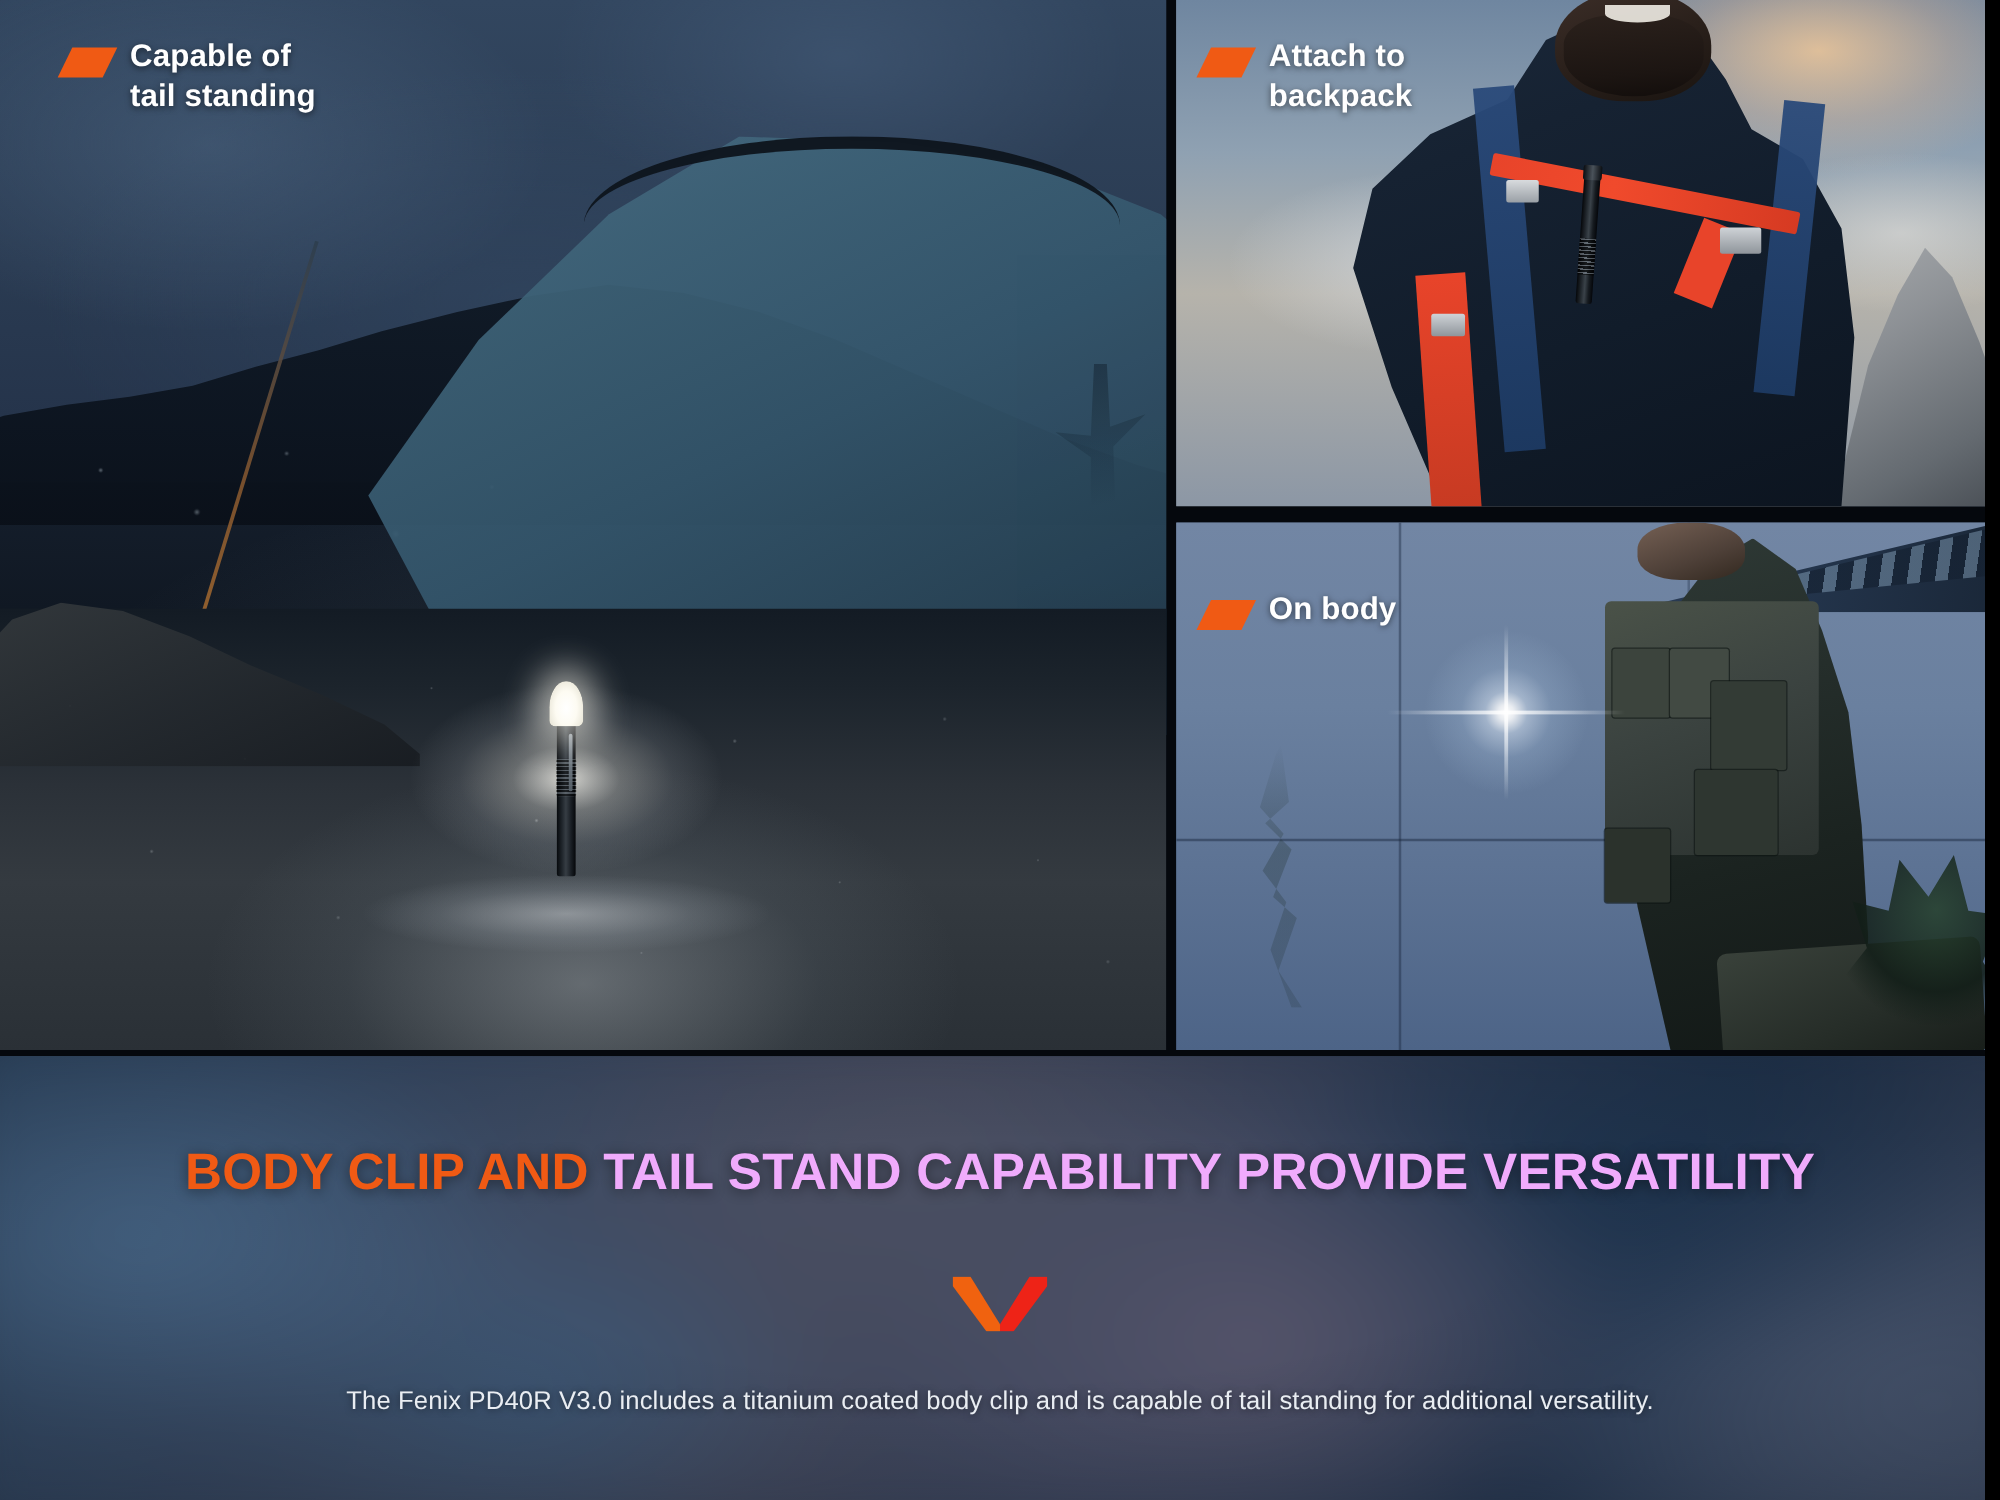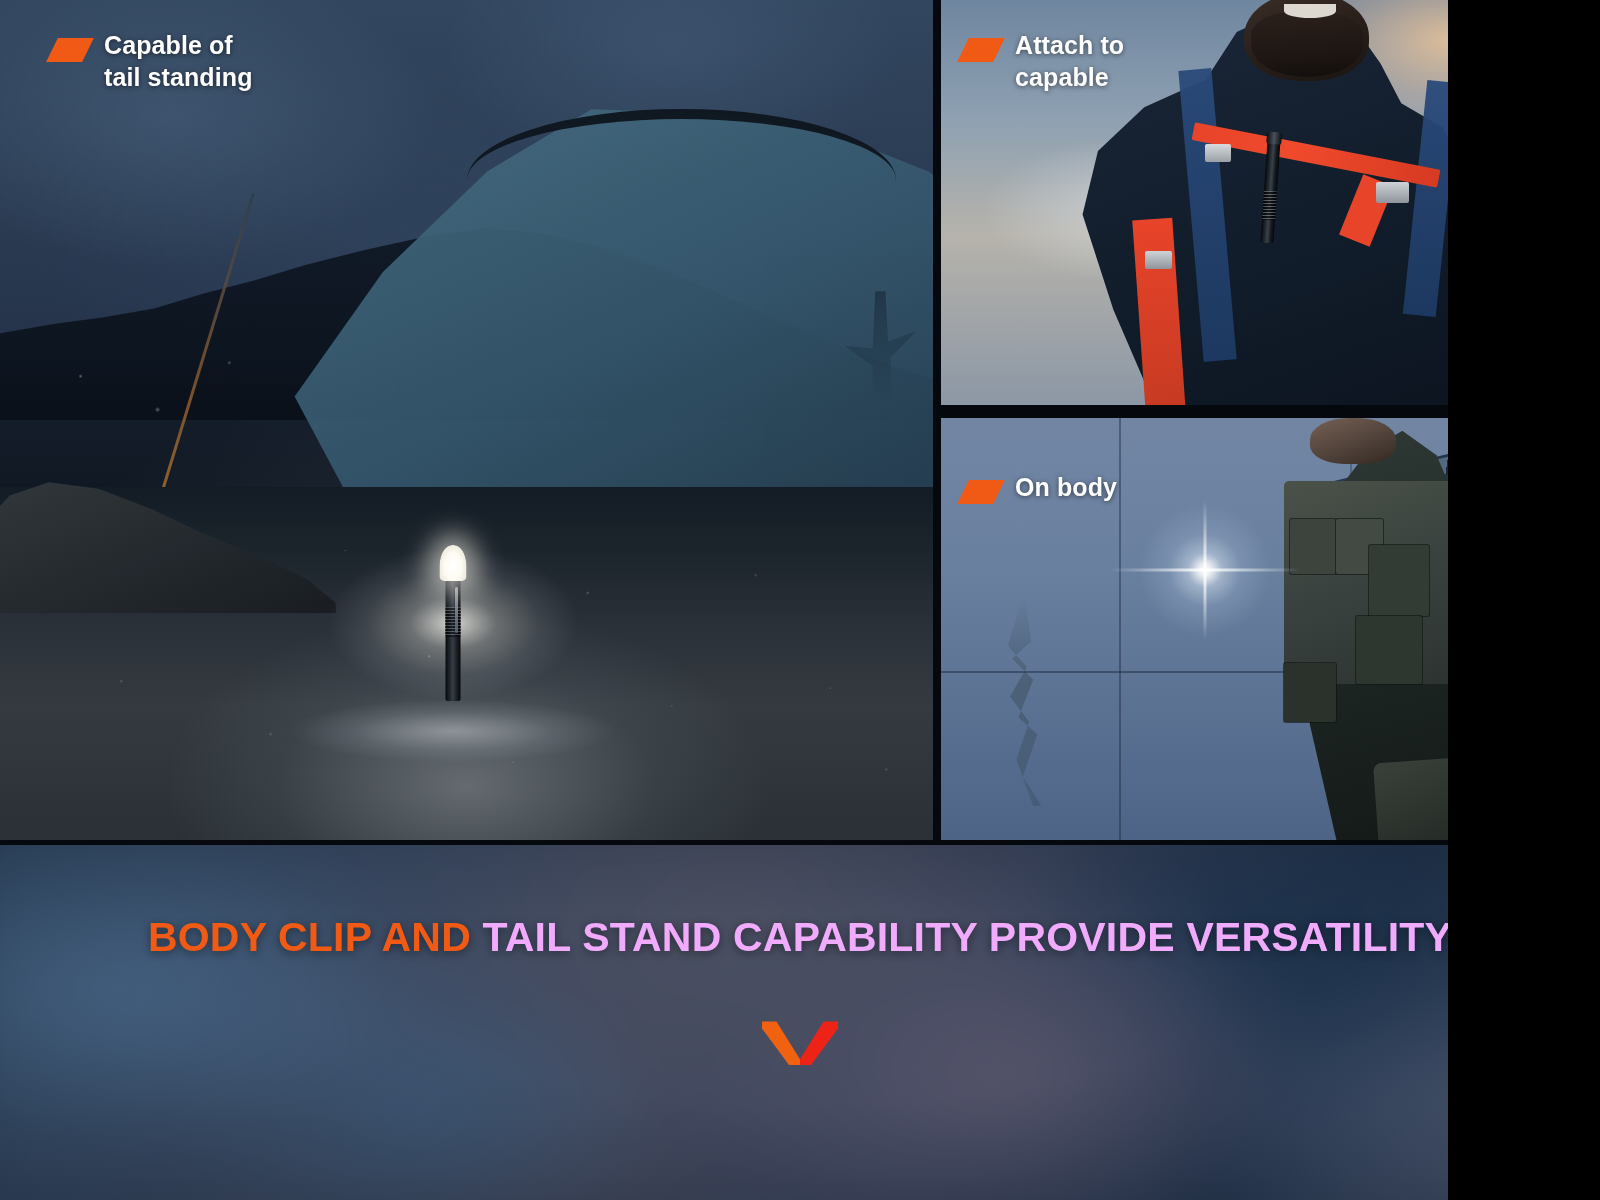--- a/index.html
+++ b/index.html
@@ -8,21 +8,21 @@
     padding: 0;
     background: #000;
   }
   body {
     font-family: "Liberation Sans", sans-serif;
     -webkit-font-smoothing: antialiased;
   }
 
   .page {
     position: relative;
-    width: 1448px;
+    width: 1588px;
     height: 1200px;
     overflow: hidden;
     background: #05080d;
   }
 
   
   .collage {
     position: absolute;
     left: 0; top: 0;
     width: 1600px;
@@ -537,37 +537,38 @@
 
     <div class="caption cap-tent">
       <span class="cap-mark"></span>
       <span class="cap-text">Capable of
 tail standing</span>
     </div>
 
     <div class="caption cap-backpack">
       <span class="cap-mark"></span>
       <span class="cap-text">Attach to
-capable</span>
+backpack</span>
     </div>
 
     <div class="caption cap-duty">
       <span class="cap-mark"></span>
       <span class="cap-text">On body</span>
     </div>
   </div>
 
   <div class="banner">
     <div class="banner-bg"></div>
     <div class="banner-vignette"></div>
 
     <div class="banner-inner">
       <h1 class="banner-heading"><span class="heading-accent">BODY CLIP AND </span><span class="heading-main">TAIL STAND CAPABILITY PROVIDE VERSATILITY</span></h1>
 
       <div class="chev">
         <span class="chev-l"></span>
         <span class="chev-r"></span>
       </div>
 
+      <p class="banner-sub">The Fenix PD40R V3.0 includes a titanium coated body clip and is capable of tail standing for additional versatility.</p>
     </div>
   </div>
 
 </div>
 
 </body></html>

